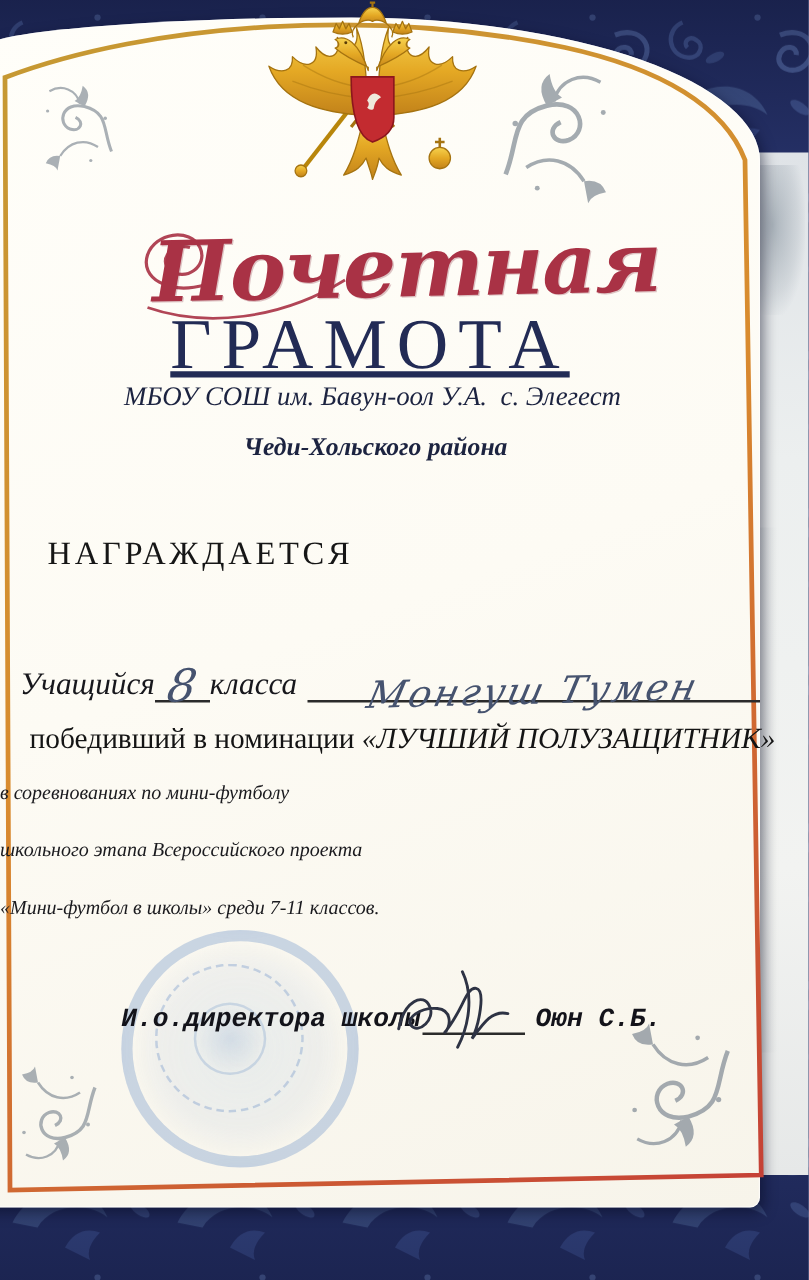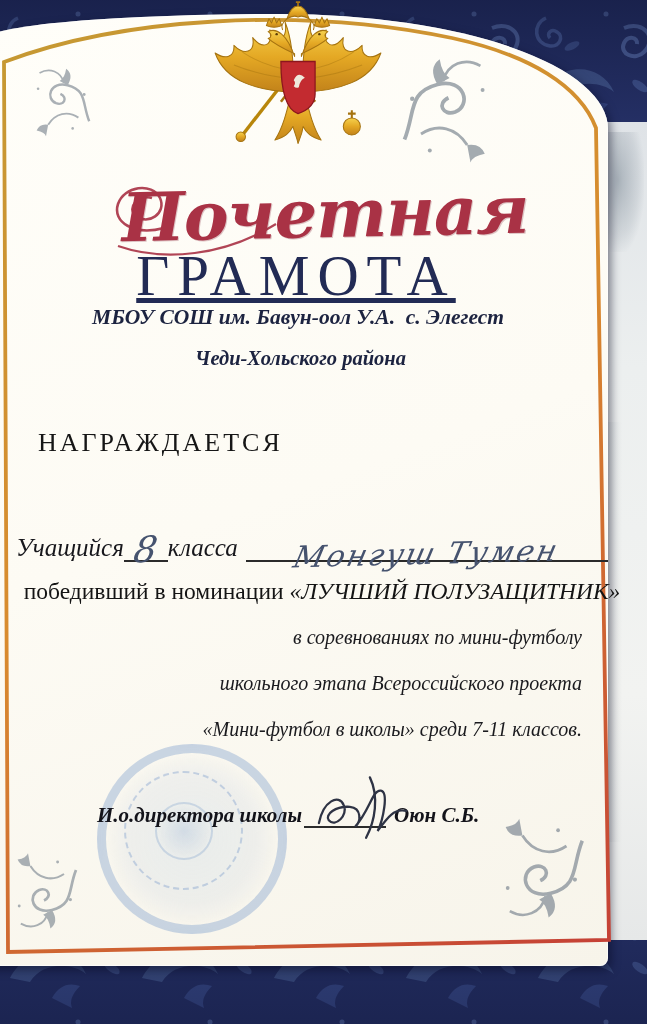--- a/index.html
+++ b/index.html
@@ -29,41 +29,41 @@
     border:2px solid rgba(120,154,202,.30);
     background:radial-gradient(circle,rgba(130,162,208,.22) 0%,transparent 70%);}
   .txt{position:absolute;z-index:6;color:#15151a;}
   .t-script{left:20px;top:180px;width:610px;text-align:center;
     font-style:italic;font-weight:600;font-size:67px;line-height:1;color:#a93245;
     font-family:"DejaVu Serif",serif;transform:rotate(-1.2deg);letter-spacing:-1px;
     text-shadow:1px 1px 0 rgba(122,22,44,.25);}
   .t-caps{left:0;top:247px;width:592px;text-align:center;
     font-size:57px;line-height:1;letter-spacing:8px;color:#222b55;font-weight:400;text-decoration:underline;}
   .t-school1{left:0;top:305px;width:596px;text-align:center;
-    font-weight:bold;font-style:italic;font-size:21.5px;color:#1c2340;white-space:pre-wrap;}
+    font-weight:normal;font-style:italic;font-size:21.5px;color:#1c2340;white-space:pre-wrap;}
   .t-school2{left:0;top:347px;width:601px;text-align:center;
     font-weight:bold;font-style:italic;font-size:20.5px;color:#1c2340;}
   .t-award{left:0;top:428px;width:624px;text-align:left;
     font-size:26px;letter-spacing:3px;color:#161616;padding-left:38px;}
   .row-student{left:16px;top:520px;width:592px;display:flex;align-items:flex-end;
     font-style:italic;font-size:25px;color:#17171c;z-index:6;}
   .blank{border-bottom:2px solid #2b2b2b;display:inline-flex;justify-content:center;align-items:flex-end;}
   .blank-grade{width:44px;height:36px;}
   .blank-name{flex:1;height:40px;margin-left:8px;}
   .hand{font-family:"DejaVu Serif",serif;font-style:italic;color:#46536f;line-height:.9;}
   .hand-grade{font-size:36px;transform:skewX(-12deg) rotate(-4deg);position:relative;top:6px;}
   .hand-name{font-size:30px;letter-spacing:2px;transform:skewX(-14deg) rotate(-1.5deg);
     position:relative;top:7px;white-space:nowrap;}
   .t-nomination{left:2px;top:578px;width:640px;text-align:center;white-space:nowrap;
     font-size:23.5px;color:#141414;}
   .nom-strong{font-weight:normal;font-style:italic;}
-  .t-body{left:0;width:582px;text-align:right;font-style:italic;font-size:20px;color:#1a1a1e;}
+  .t-body{left:0;width:582px;text-align:left;font-style:italic;font-size:16px;color:#1a1a1e;}
   .t-body1{top:626px;} .t-body2{top:672px;} .t-body3{top:718px;}
   .row-sign{left:97px;top:800px;display:flex;align-items:flex-end;z-index:6;
-    font-weight:bold;font-style:italic;font-size:21px;color:#13131a;}
+    font-weight:bold;font-style:italic;font-size:21px;color:#13131a;font-family:Liberation Mono, monospace;}
   .blank-sign{width:82px;height:26px;margin-left:2px;}
   .sign-svg{position:absolute;left:310px;top:768px;z-index:7;transform:rotate(-4deg);}
   .t-signatory{margin-left:8px;}
   .t-footer{left:0;top:888px;width:604px;text-align:center;
     font-weight:bold;font-style:italic;font-size:21px;color:#15151c;}
   .script-flourish{position:absolute;left:104px;top:166px;z-index:5;opacity:.9;}
 </style>
 </head>
 <body>
 

